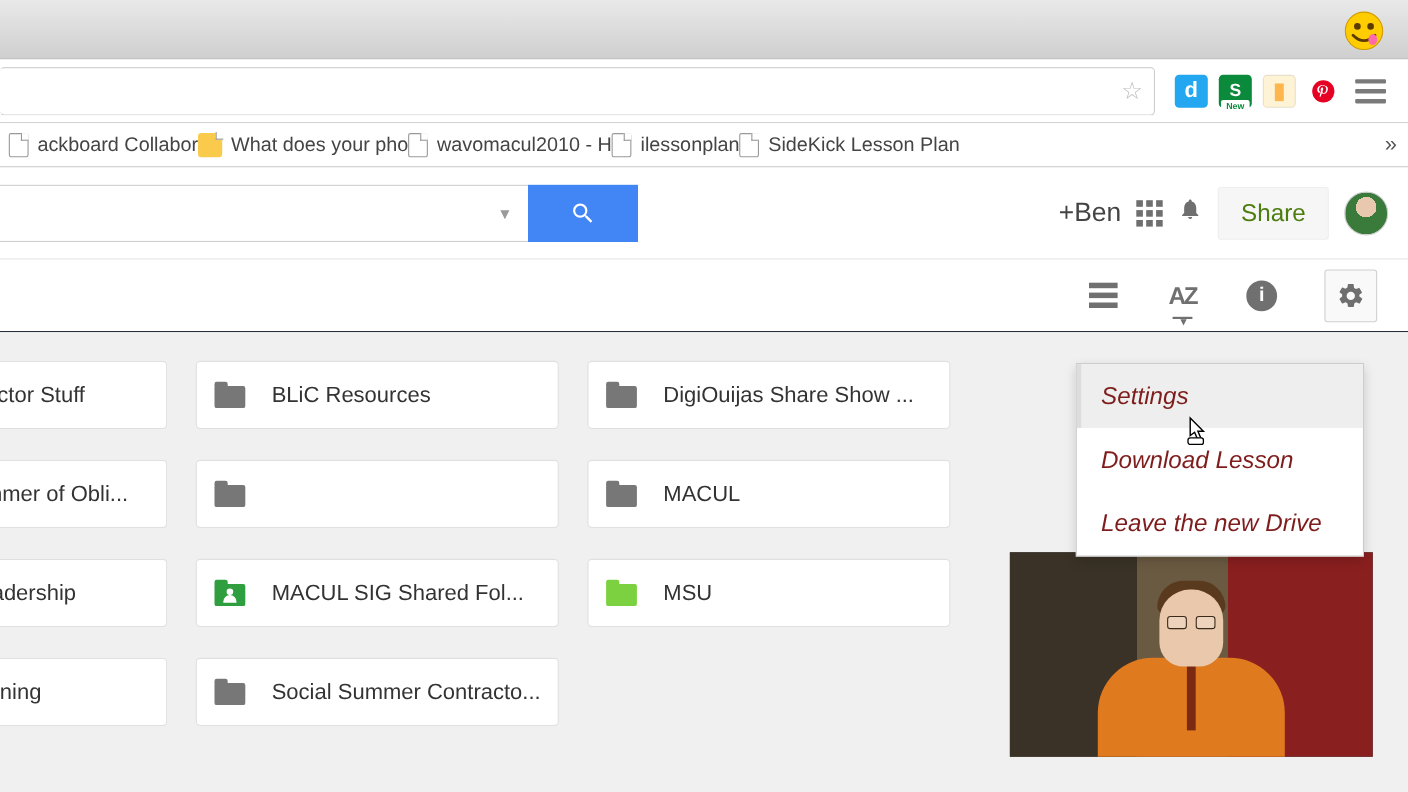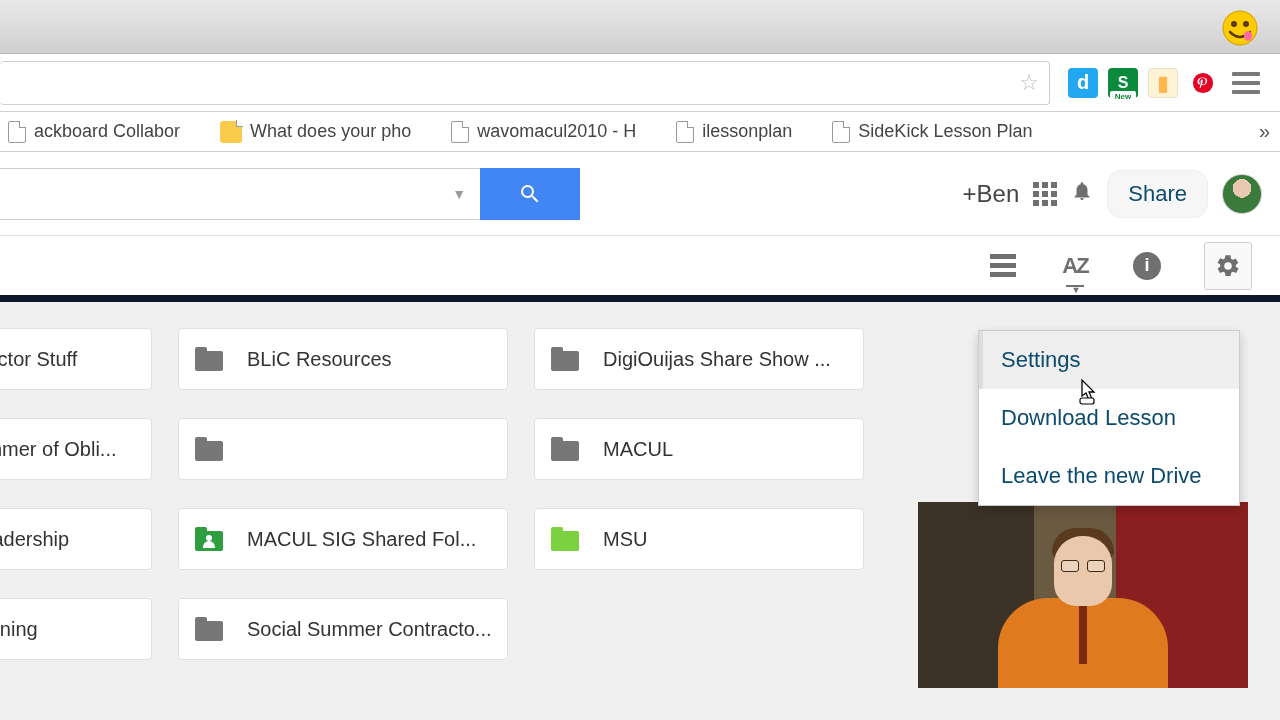--- a/index.html
+++ b/index.html
@@ -35,25 +35,25 @@
   .searchwrap{ flex:0 0 580px; display:flex; align-items:center;}
   .searchbox{ flex:1; height:52px; border:1px solid #cfcfcf; border-left:none; border-right:none; background:#fff; position:relative;}
   .search-dd{ position:absolute; right:14px; top:50%; transform:translateY(-50%); color:#9a9a9a; font-size:14px;}
   .searchbtn{ width:100px; height:52px; background:#4285f4; display:flex; align-items:center; justify-content:center; border:none;}
   .searchbtn svg{width:24px;height:24px;fill:#fff;}
   .spacer{flex:1;}
   .plusname{ color:#444; font-size:24px; }
   .apps-icon{ width:24px; height:24px; display:grid; grid-template-columns:repeat(3,6px); grid-template-rows:repeat(3,6px); gap:3px;}
   .apps-icon span{background:#6f6f6f;}
   .bell{ color:#6f6f6f; font-size:24px;}
-  .sharebtn{ background:#f6f6f6; padding:10px 20px; border-radius:14px; color:#0c4a6e; font-size:22px; border:1px solid #eee;}
+  .sharebtn{ background:#f6f6f6; padding:10px 20px; border-radius:3px; color:#4d7c0f; font-size:22px; border:1px solid #eee;}
   .avatar{ width:40px; height:40px; border-radius:50%; background:radial-gradient(circle at 50% 35%, #e8c9b0 0 30%, #3a7a3a 30% 100%); border:1px solid #ccc;}
 
   
-  .toolbar{ height:66px; background:#fff; display:flex; align-items:center; justify-content:flex-end; gap:42px; padding-right:28px; border-bottom:7px solid #0f172a; position:relative;}
+  .toolbar{ height:66px; background:#fff; display:flex; align-items:center; justify-content:flex-end; gap:42px; padding-right:28px; border-bottom:1px solid #0f172a; position:relative;}
   .tbicon{ color:#707070; width:30px; height:30px; display:flex; align-items:center; justify-content:center;}
   .list-icon{ display:flex; flex-direction:column; gap:4px; width:26px;}
   .list-icon span{height:5px; background:#707070;}
   .az-icon{ font-size:22px; font-weight:bold; letter-spacing:-2px; position:relative; color:#707070;}
   .az-icon::after{content:""; position:absolute; left:6px; right:6px; bottom:-6px; height:2px; background:#707070;}
   .az-icon::before{content:"▾"; position:absolute; left:50%; bottom:-14px; transform:translateX(-50%); font-size:10px;}
   .info-icon{ width:28px; height:28px; border-radius:50%; background:#707070; color:#fff; font-size:18px; font-weight:bold; display:flex; align-items:center; justify-content:center;}
   .gear-box{ width:48px; height:48px; border:1px solid #d0d0d0; border-radius:3px; display:flex; align-items:center; justify-content:center; background:#f9f9f9; cursor:pointer;}
   .gear-box svg{width:26px;height:26px;fill:#6f6f6f;}
 
@@ -66,21 +66,21 @@
   .fic::before{content:""; position:absolute; top:0; left:0; width:12px; height:5px; border-radius:2px 2px 0 0; background:var(--fc,#777);}
   .fic::after{content:""; position:absolute; top:4px; left:0; right:0; bottom:0; border-radius:2px; background:var(--fc,#777);}
   .fic.shared::before{background:var(--fc,#777);}
   
   .fic.shared .person{ position:absolute; left:7px; top:8px; width:14px; height:14px; z-index:2;}
   .fic.shared .person::before{content:"";position:absolute; left:4px; top:0; width:6px; height:6px; border-radius:50%; background:#fff;}
   .fic.shared .person::after{content:"";position:absolute; left:1px; top:6px; width:12px; height:7px; border-radius:6px 6px 0 0; background:#fff;}
 
   
   .dropdown{ position:absolute; top:330px; right:40px; width:262px; background:#fff; border:1px solid #ccc; box-shadow:0 4px 10px rgba(0,0,0,.18); z-index:50;}
-  .dropdown .mi{ padding:16px 22px; font-size:22px; color:#0c4a6e; cursor:pointer;}
+  .dropdown .mi{ padding:16px 22px; font-size:22px; color:#7f1d1d; cursor:pointer;font-style:italic;}
   .dropdown .mi.hi{ background:#eeeeee; border-left:4px solid #ddd; padding-left:18px;}
 
   
   .cursor{ position:absolute; left:1074px; top:378px; z-index:60; pointer-events:none;}
   .cursor svg{width:26px;height:28px;}
 
   
   .webcam{ position:absolute; right:32px; bottom:32px; width:330px; height:186px; background:#333; z-index:40; overflow:hidden;}
   .webcam .bg{position:absolute; inset:0; background:linear-gradient(90deg,#3a3226 0 35%, #6b5a42 35% 60%, #8a1f1f 60% 100%);}
   .webcam .person{position:absolute; left:50%; bottom:0; transform:translateX(-50%); width:180px; height:170px;}
@@ -123,21 +123,21 @@
     </div>
     <div class="hamburger">
         <span></span>
         <span></span>
         <span></span>
       </div>
   </div>
 </div>
 
 <div class="bookbar">
-  <div id="bookmarks-container" style="display:flex; gap:40px; align-items:center;text-align:center;">
+  <div id="bookmarks-container" style="display:flex; align-items:center;text-align:center;">
       <div class="bm">
         <span class="doc-ic"></span>
         <span>ackboard Collabor</span>
       </div>
       <div class="bm yellow-ic">
         <span class="doc-ic"></span>
         <span>What does your pho</span>
       </div>
       <div class="bm">
         <span class="doc-ic"></span>

